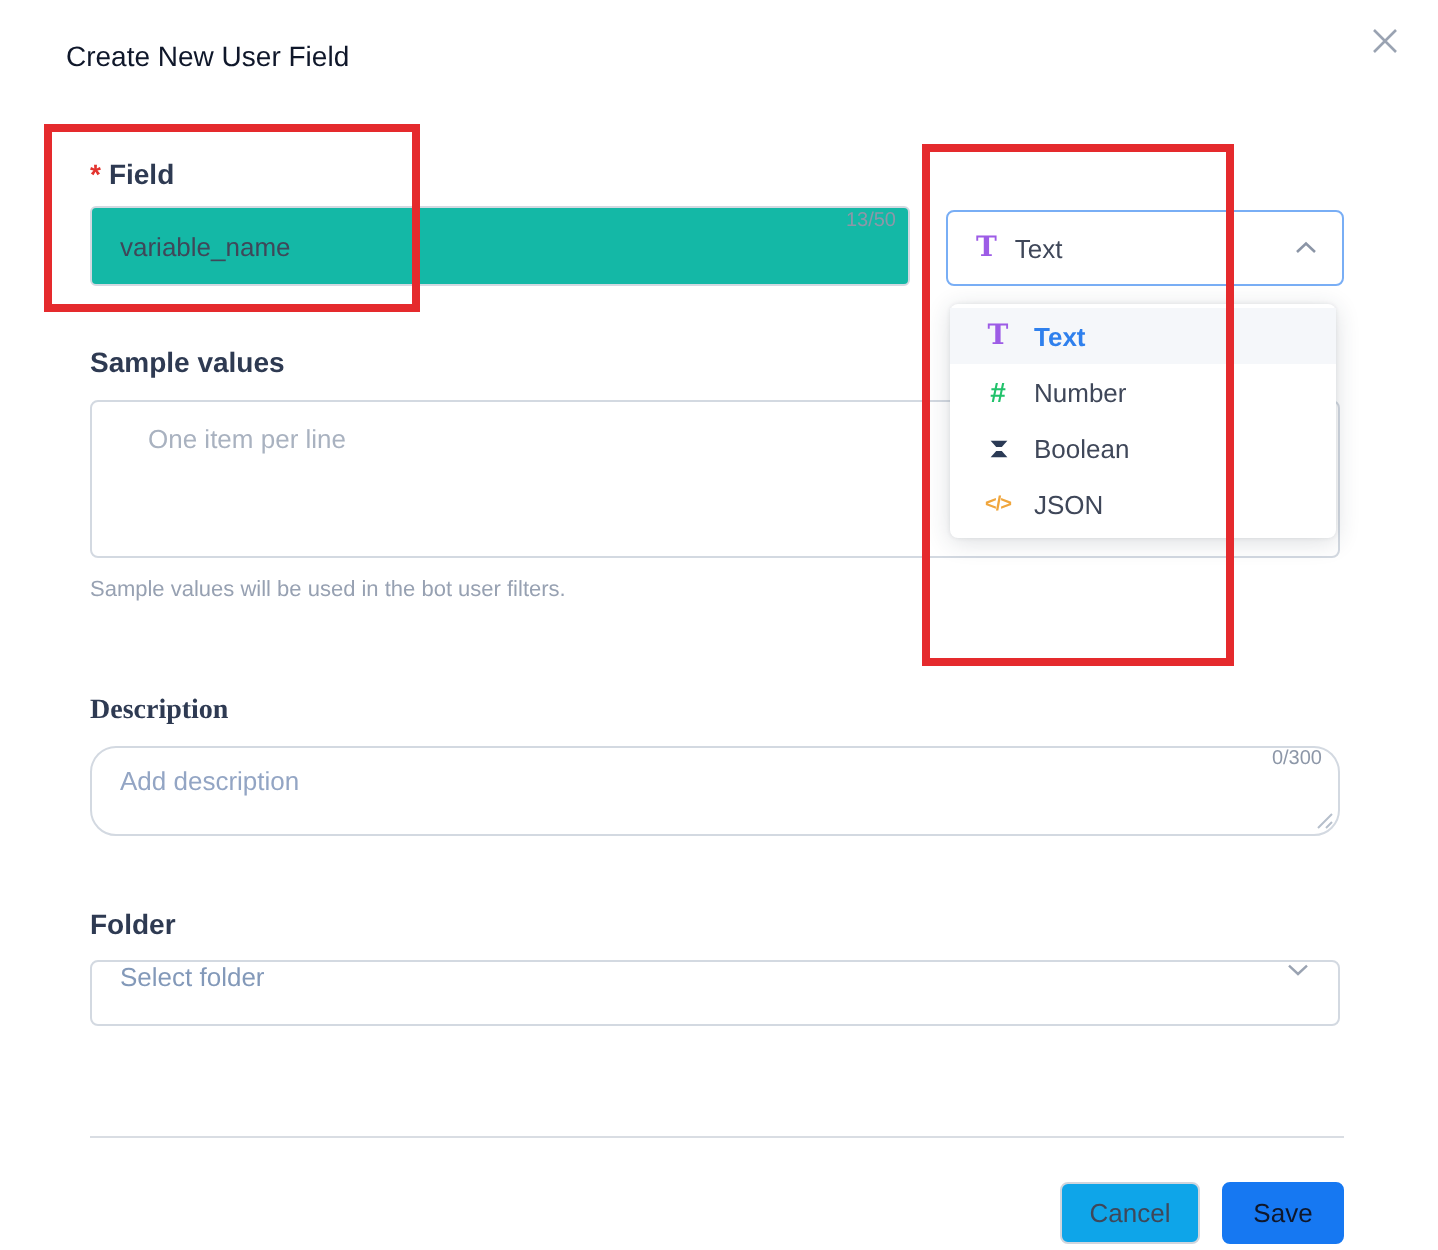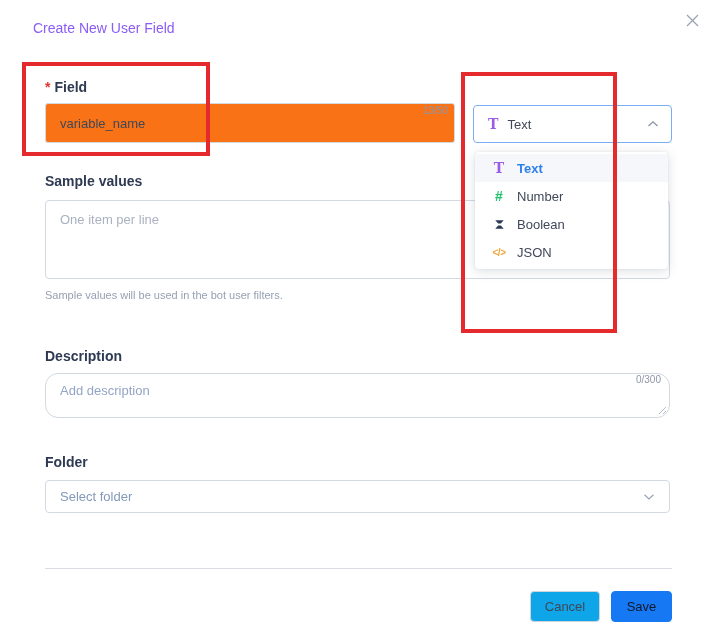--- a/index.html
+++ b/index.html
@@ -2,39 +2,39 @@
 <html><head>
 <meta charset="utf-8">
 <style>
   * { margin:0; padding:0; box-sizing:border-box; }
   html,body { background:#fff; }
   body { font-family:"Liberation Sans", sans-serif; }
   .modal {
     position:relative; width:719px; height:625px; background:#ffffff;
     overflow:hidden; font-size:13px; color:#3f4759;
   }
-  .title { position:absolute; left:33px; top:20px; font-size:14px; color:#8b5cf6; }
+  .title { position:absolute; left:33px; top:20px; font-size:14px; color:#0f172a; }
   .close-btn { position:absolute; right:16px; top:9px; width:22px; height:22px;
     display:flex; align-items:center; justify-content:center; cursor:pointer;
     color:#9aa3b2; font-size:17px; font-weight:300; }
 
   .label { position:absolute; font-size:14px; font-weight:bold; color:#2e3a52; }
   .req { color:#e3342f; margin-right:4px; font-weight:bold; }
 
   
   .annotation { position:absolute; border:4px solid #e52a2d; z-index:40; pointer-events:none; }
   .anno-field { left:22px; top:62px; width:188px; height:94px; }
   .anno-type  { left:461px; top:72px; width:156px; height:261px; }
 
   
   .field-input-wrap { position:absolute; left:45px; top:103px; width:410px; height:40px; }
   .text-input {
     width:100%; height:100%; border:1px solid #d3d9e1; border-radius:3px;
     padding:0 14px; font-family:"Liberation Sans", sans-serif; font-size:13px;
-    color:#3f4759; outline:none; background:#f97316;
+    color:#3f4759; outline:none; background:#14b8a6;
   }
   .char-counter { position:absolute; right:7px; top:2px; font-size:10px; color:#8d97a8; }
 
   
   .type-select {
     position:absolute; left:473px; top:105px; width:199px; height:38px;
     border:1.5px solid #79aef5; border-radius:4px; background:#fff;
     display:flex; align-items:center; padding:0 12px 0 14px; gap:9px; cursor:pointer; z-index:5;
   }
   .type-select .grow { flex:1; }
@@ -52,39 +52,39 @@
   .dd-item.selected { background:#f5f7fa; }
   .dd-item.selected .lbl { color:#2f80ed; font-weight:bold; }
   .dd-item .lbl { color:#3f4759; }
   .icon-number { color:#21c26b; font-weight:bold; font-size:14px; }
   .icon-json { color:#f0a63d; font-weight:bold; font-size:10px; letter-spacing:-0.5px; }
 
   
   .sample-area {
     position:absolute; left:45px; top:200px; width:625px; height:79px;
     border:1px solid #d3d9e1; border-radius:4px; resize:none; outline:none;
-    font-family:"Liberation Sans", sans-serif; font-size:13px; padding:11px 14px; color:#3f4759;
+    font-family:"Liberation Sans", sans-serif; font-size:13px; padding:11px 28px; color:#3f4759;
   }
   .sample-area::placeholder { color:#a9b2c0; }
   .helper { position:absolute; left:45px; top:289px; font-size:11px; color:#97a1b2; }
 
   
   .desc-wrap { position:absolute; left:45px; top:373px; width:625px; height:45px; }
   .desc-area {
     width:100%; height:100%; border:1px solid #d3d9e1; border-radius:13px; resize:none; outline:none;
     font-family:"Liberation Sans", sans-serif; font-size:13px; padding:9px 14px; color:#3f4759;
   }
   .desc-area::placeholder { color:#93a5c4; }
   .resize-grip { position:absolute; right:3px; bottom:3px; }
 
   
   .folder-select {
     position:absolute; left:45px; top:480px; width:625px; height:33px;
     border:1px solid #d3d9e1; border-radius:4px; background:#fff;
-    display:flex; align-items:center; padding:0 14px; cursor:pointer;
+    display:flex; align-items:flex-start; padding:0 14px; cursor:pointer;
   }
   .folder-select .ph { color:#8399b9; flex:1; }
 
   .divider { position:absolute; left:45px; top:568px; width:627px; height:1px; background:#d9dde3; }
 
   .btn { position:absolute; top:591px; height:31px; border-radius:4px; font-size:13px;
     display:flex; align-items:center; justify-content:center; cursor:pointer;
     font-family:"Liberation Sans", sans-serif; }
   .btn-cancel { left:530px; width:70px; background:#0ea5e9; border:1px solid #d0d5dd; color:#3f4759; }
   .btn-save { left:611px; width:61px; background:#1678f2; border:1px solid #1678f2; color:#0f172a; }
@@ -143,21 +143,21 @@
     <div class="dd-item">
       <span class="ic icon-json">&lt;/&gt;</span>
       <span class="lbl">JSON</span>
     </div>
   </div>
 
   <div class="label" style="left:45px; top:173px;">Sample values</div>
   <textarea class="sample-area" placeholder="One item per line" style=""></textarea>
   <div class="helper">Sample values will be used in the bot user filters.</div>
 
-  <div class="label" style="left:45px; top:348px;">Description</div>
+  <div class="label" style="left:45px; top:348px;font-family:Liberation Serif, serif;">Description</div>
   <div class="desc-wrap">
     <textarea class="desc-area" placeholder="Add description" style=""></textarea>
     <span class="char-counter" style="right:9px; top:1px;">0/300</span>
     <svg class="resize-grip" width="9" height="9" viewBox="0 0 9 9">
       <path d="M8 1 L1 8 M8 5 L5 8" stroke="#b6bfcb" stroke-width="1" fill="none"></path>
     </svg>
   </div>
 
   <div class="label" style="left:45px; top:454px;">Folder</div>
   <div class="folder-select">

